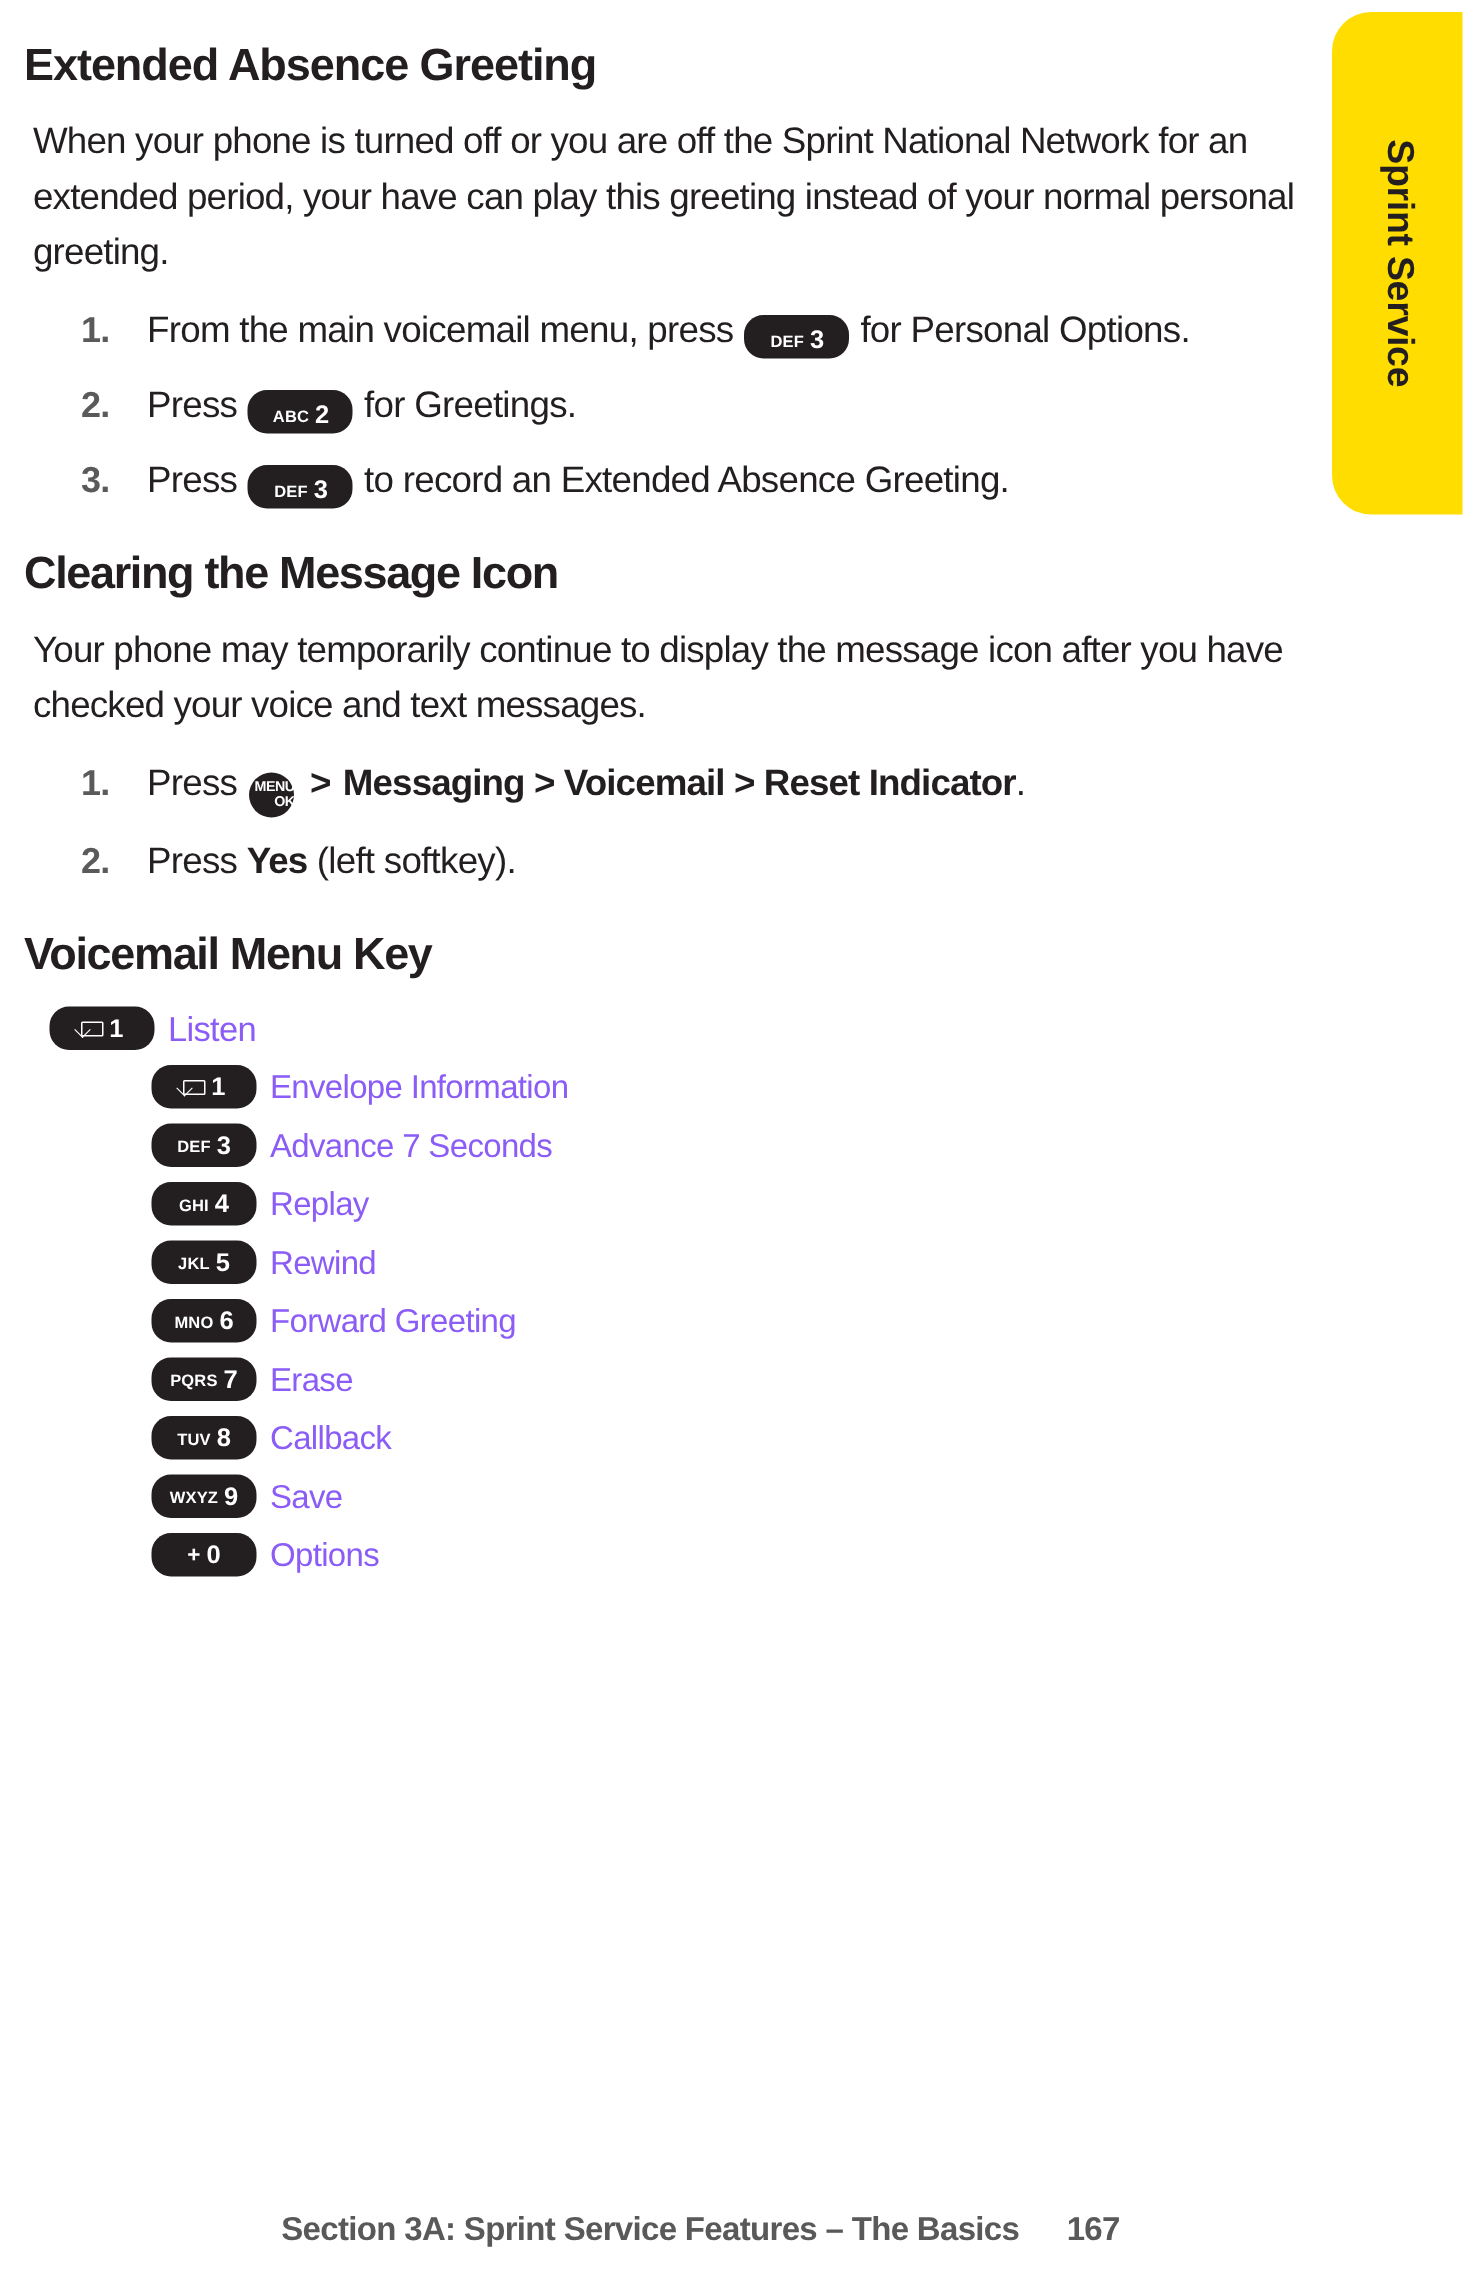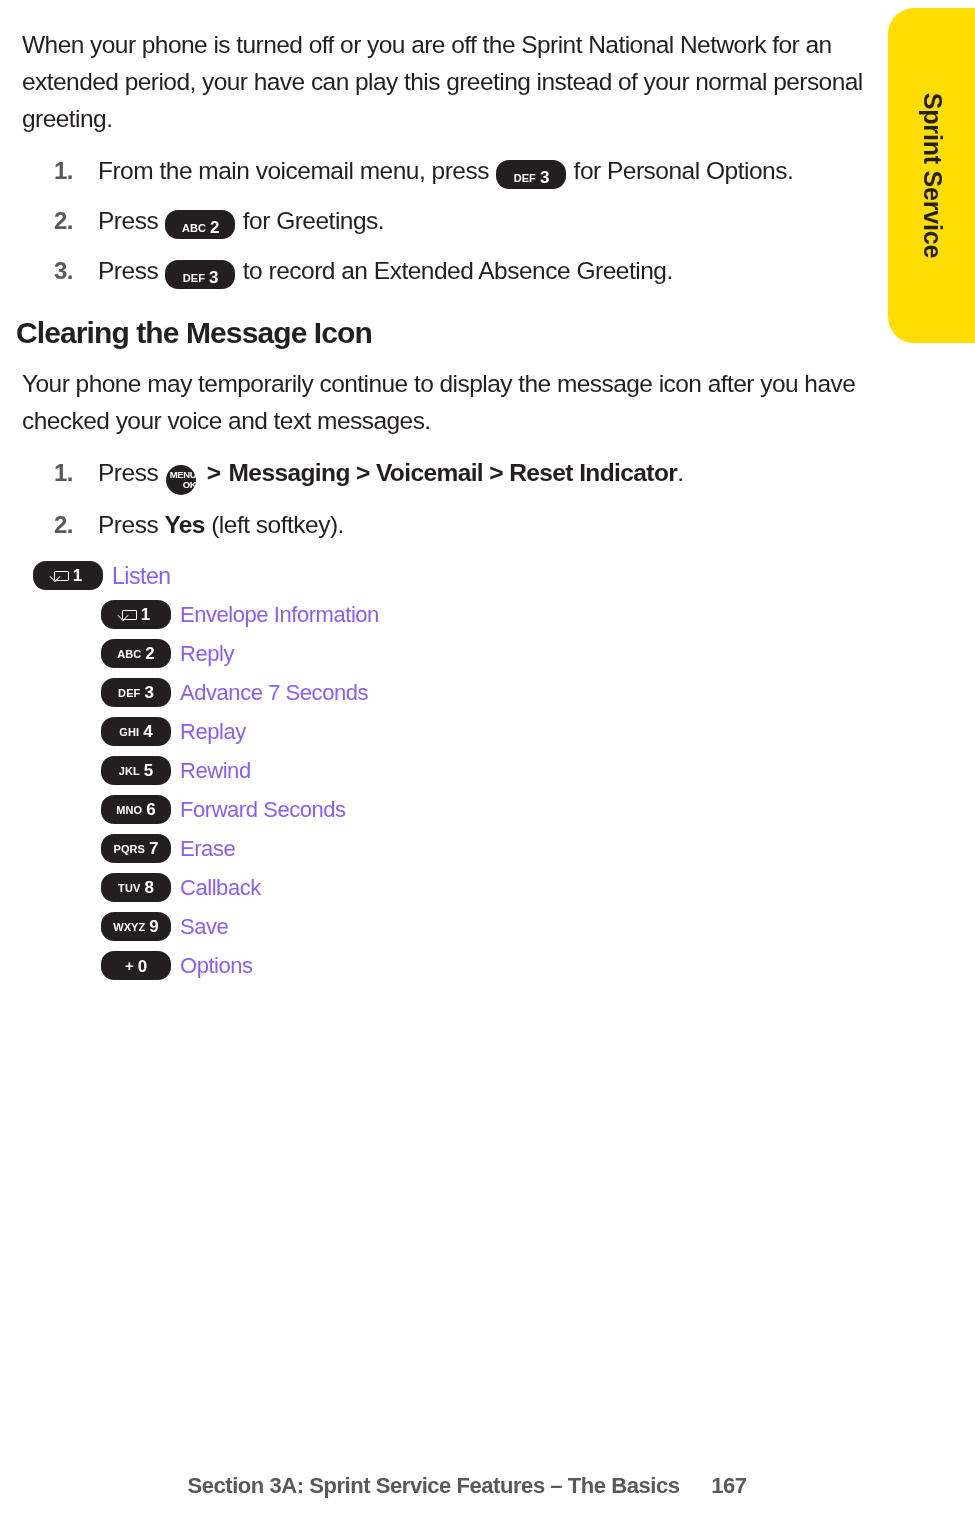--- a/index.html
+++ b/index.html
@@ -239,63 +239,61 @@
     display: inline-block;
     margin-left: 26px;
   }
 </style>
 </head>
 <body>
 
 <div class="page">
   <div class="content">
 
+    <h2 class="section-head">Extended Absence Greeting</h2>
     <p class="body-text">When your phone is turned off or you are off the Sprint National Network for an extended period, your have can play this greeting instead of your normal personal greeting.</p>
     <ol class="steps" id="steps-0">
         <li><span class="num">1.</span><span>From the main voicemail menu, press </span><span class="key"><span class="lets">DEF</span><span class="digit">3</span></span><span> for Personal Options.</span></li>
         <li><span class="num">2.</span><span>Press </span><span class="key"><span class="lets">ABC</span><span class="digit">2</span></span><span> for Greetings.</span></li>
         <li><span class="num">3.</span><span>Press </span><span class="key"><span class="lets">DEF</span><span class="digit">3</span></span><span> to record an Extended Absence Greeting.</span></li>
       </ol>
 
     <h2 class="section-head tight" style="margin-top:24px;">Clearing the Message Icon</h2>
     <p class="body-text">Your phone may temporarily continue to display the message icon after you have checked your voice and text messages.</p>
     <ol class="steps" id="steps-1">
         <li><span class="num">1.</span><span>Press </span><span class="key-menu"><span class="m1">MENU</span><span class="m2">OK</span></span><b class="arrow"> &gt; </b><b>Messaging &gt; Voicemail &gt; Reset Indicator</b><span>.</span></li>
         <li><span class="num">2.</span><span>Press </span><b>Yes</b><span> (left softkey).</span></li>
       </ol>
 
+    <h2 class="section-head tight" style="margin-top:24px;">Voicemail Menu Key</h2>
 
     <ul class="vm-list" id="vm-list">
         <li class="vm-row level-0">
           <span class="vm-key"><span class="key"><span class="env"></span><span class="digit">1</span></span></span>
           <span class="vm-label">Listen</span>
         </li>
         <li class="vm-row level-1">
           <span class="vm-key"><span class="key"><span class="env"></span><span class="digit">1</span></span></span>
           <span class="vm-label">Envelope Information</span>
         </li>
         <li class="vm-row level-1">
-          <span class="vm-key"><span class="key"><span class="lets">ABC</span><span class="digit">2</span></span></span>
-          <span class="vm-label">Reply</span>
-        </li>
-        <li class="vm-row level-1">
           <span class="vm-key"><span class="key"><span class="lets">DEF</span><span class="digit">3</span></span></span>
           <span class="vm-label">Advance 7 Seconds</span>
         </li>
         <li class="vm-row level-1">
           <span class="vm-key"><span class="key"><span class="lets">GHI</span><span class="digit">4</span></span></span>
           <span class="vm-label">Replay</span>
         </li>
         <li class="vm-row level-1">
           <span class="vm-key"><span class="key"><span class="lets">JKL</span><span class="digit">5</span></span></span>
           <span class="vm-label">Rewind</span>
         </li>
         <li class="vm-row level-1">
           <span class="vm-key"><span class="key"><span class="lets">MNO</span><span class="digit">6</span></span></span>
-          <span class="vm-label">Forward Seconds</span>
+          <span class="vm-label">Forward Greeting</span>
         </li>
         <li class="vm-row level-1">
           <span class="vm-key"><span class="key"><span class="lets">PQRS</span><span class="digit">7</span></span></span>
           <span class="vm-label">Erase</span>
         </li>
         <li class="vm-row level-1">
           <span class="vm-key"><span class="key"><span class="lets">TUV</span><span class="digit">8</span></span></span>
           <span class="vm-label">Callback</span>
         </li>
         <li class="vm-row level-1">

